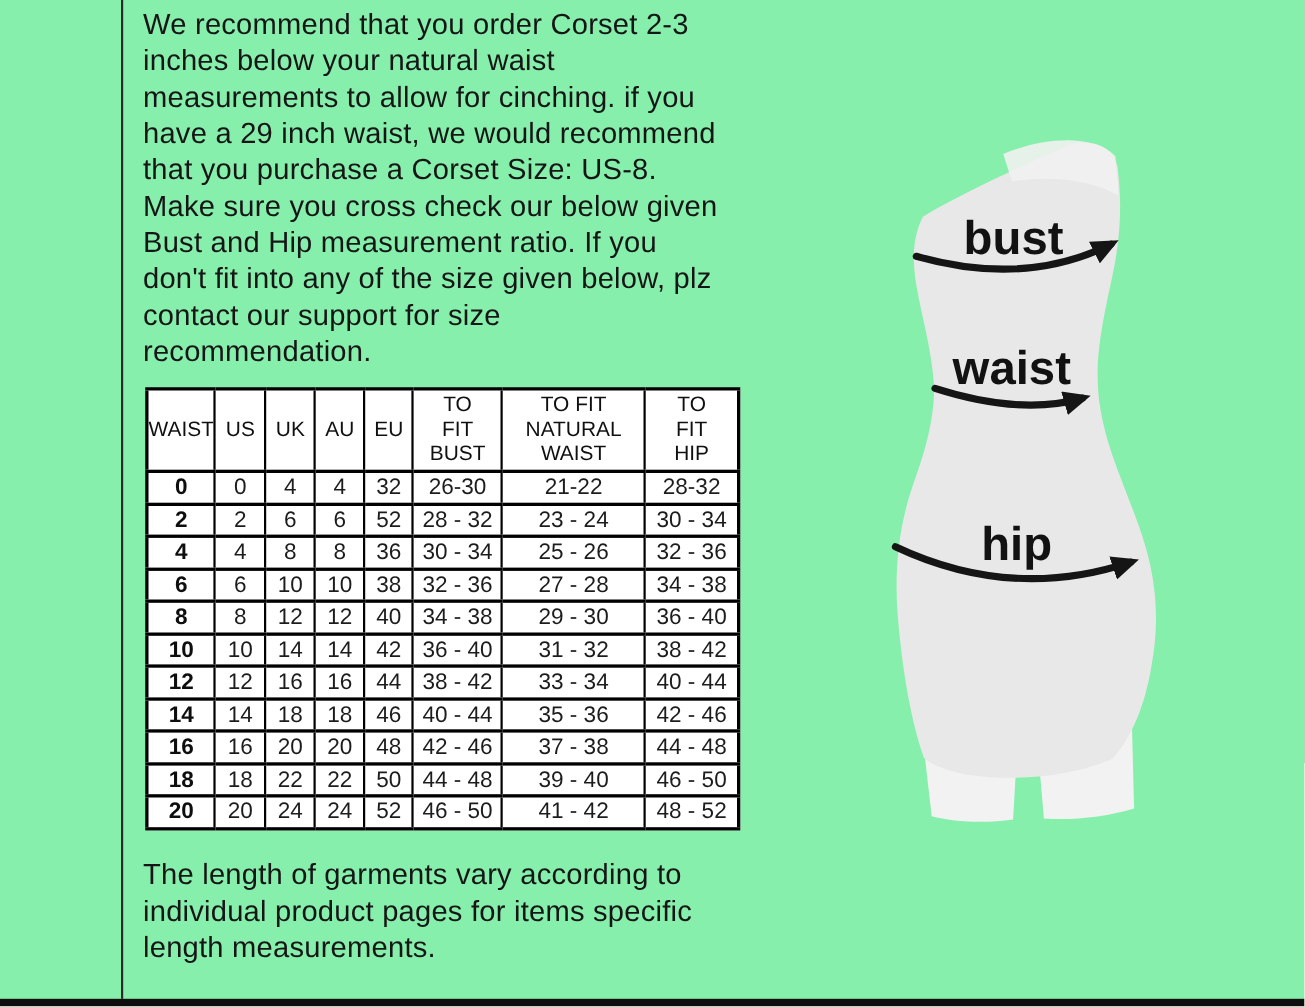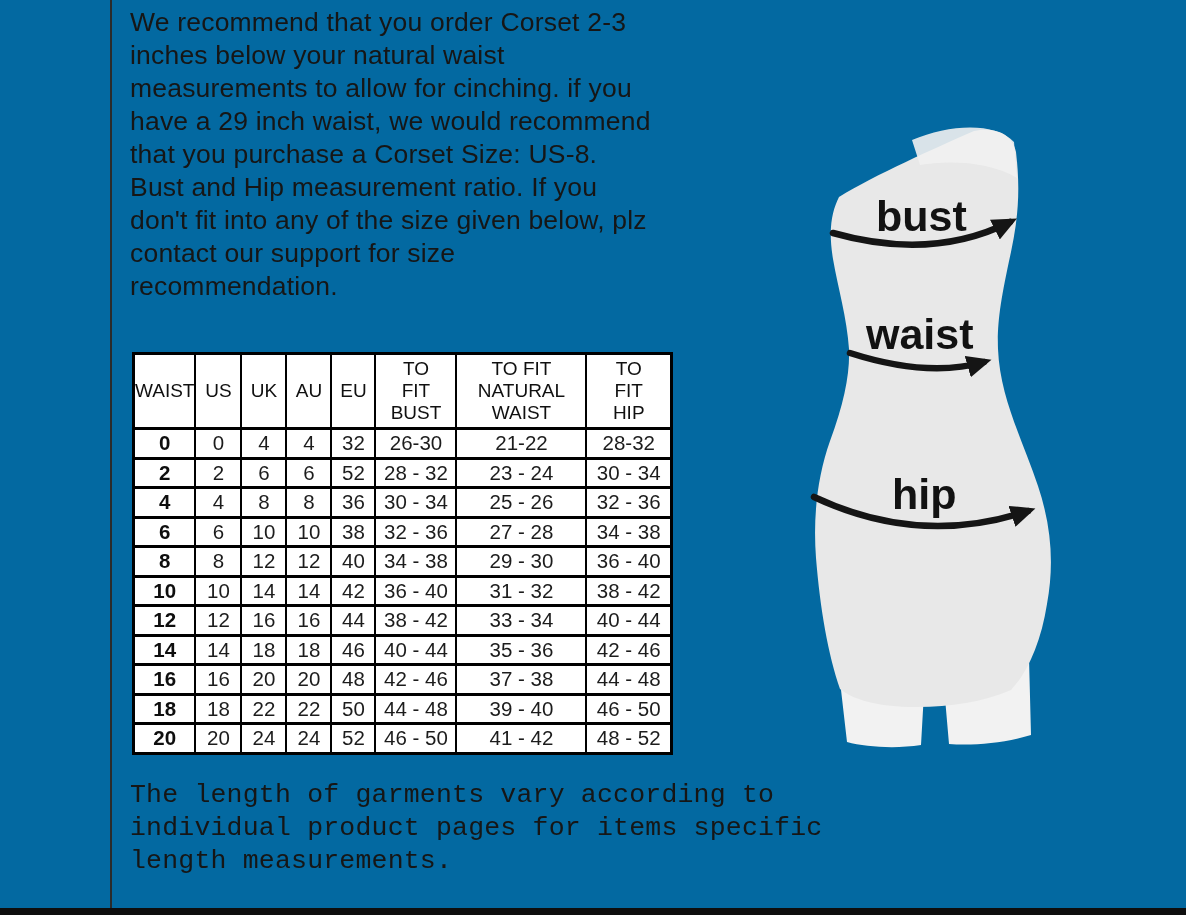--- a/index.html
+++ b/index.html
@@ -1,20 +1,20 @@
 <!DOCTYPE html>
 <html><head>
 <meta charset="utf-8">
 <style>
   html, body { margin: 0; padding: 0; background: #ffffff; }
   .canvas {
     position: relative;
     width: 1186px;
     height: 915px;
-    background: #0369a1;
+    background: #86efac;
     overflow: hidden;
     font-family: "Liberation Sans", sans-serif;
     color: #141414;
   }
   .v-rule {
     position: absolute;
     left: 110px; top: 0;
     width: 2px; height: 908px;
     background: #2b2b2b;
   }
@@ -26,21 +26,21 @@
   }
   .para {
     position: absolute;
     font-size: 26.5px;
     line-height: 33px;
     letter-spacing: 0.2px;
     color: #161616;
   }
   .para .line { white-space: pre; }
   .intro  { left: 130px; top: 6px; }
-  .footer { left: 130px; top: 779px; font-family: Liberation Mono, monospace; }
+  .footer { left: 130px; top: 779px; }
 
   table.size-table {
     position: absolute;
     left: 132px; top: 352px;
     border-collapse: collapse;
     table-layout: fixed;
     border: 3px solid #000;
     background: #fff;
   }
   .size-table th, .size-table td {
@@ -82,20 +82,21 @@
 <div class="canvas">
 
   <div class="v-rule"></div>
 
   <div class="para intro">
       <div class="line">We recommend that you order Corset 2-3</div>
       <div class="line">inches below your natural waist</div>
       <div class="line">measurements to allow for cinching. if you</div>
       <div class="line">have a 29 inch waist, we would recommend</div>
       <div class="line">that you purchase a Corset Size: US-8.</div>
+      <div class="line">Make sure you cross check our below given</div>
       <div class="line">Bust and Hip measurement ratio. If you</div>
       <div class="line">don't fit into any of the size given below, plz</div>
       <div class="line">contact our support for size</div>
       <div class="line">recommendation.</div>
     </div>
 
   <table class="size-table">
     <colgroup>
       <col style="width:59px">
         <col style="width:46px">

